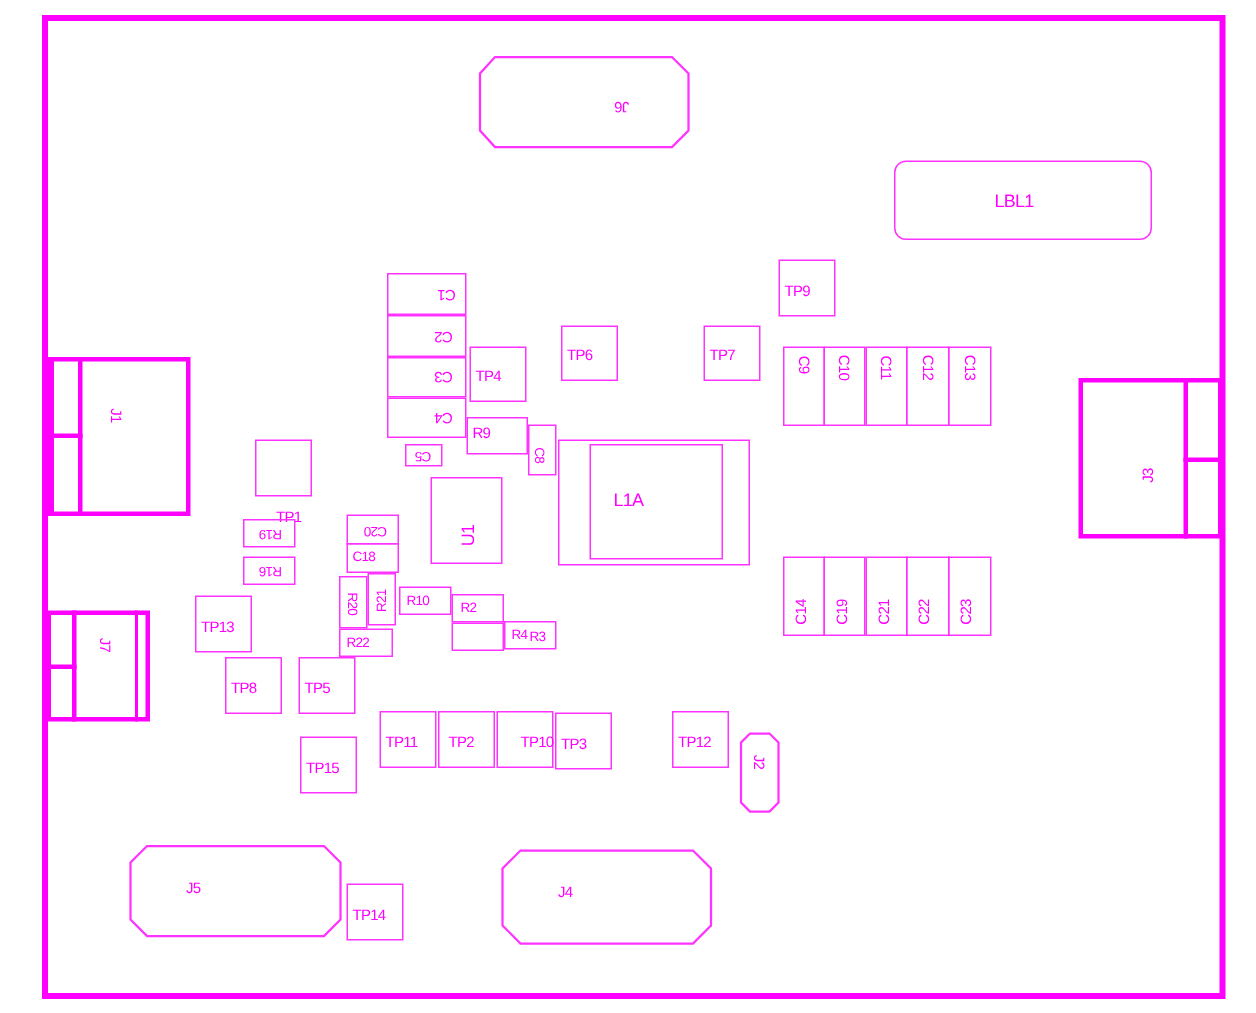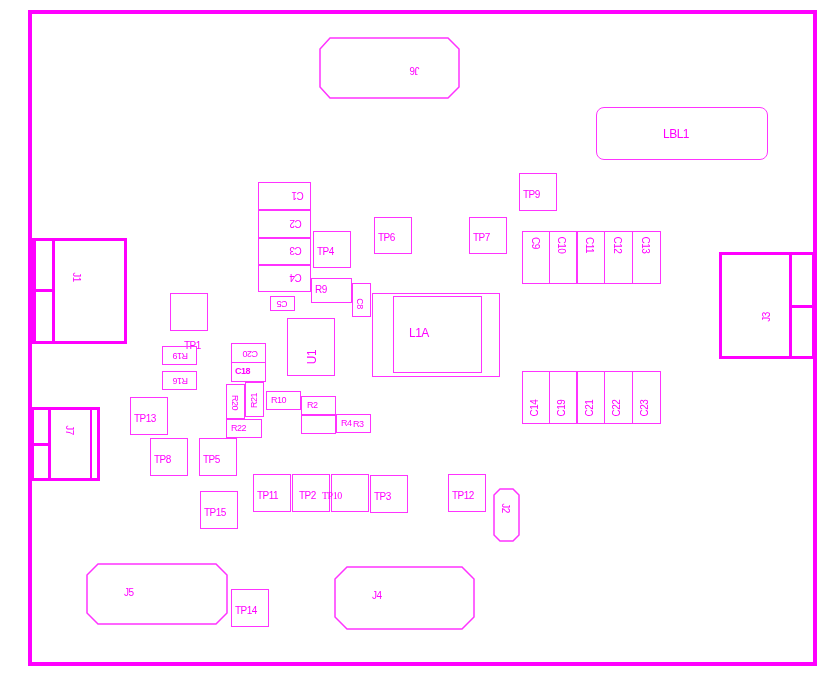--- a/index.html
+++ b/index.html
@@ -121,21 +121,21 @@
   <span class="lbl" style="left:184px;top:310px;margin-top:31px;">TP1</span>
 
   <div class="c" style="left:162px;top:346px;width:35px;height:19px;"></div>
   <span class="lbl rot180" style="left:173px;top:351px;font-size:9px;">R19</span>
   <div class="c" style="left:162px;top:371px;width:35px;height:19px;"></div>
   <span class="lbl rot180" style="left:173px;top:376px;font-size:9px;">R16</span>
 
   <div class="c" style="left:231px;top:343px;width:35px;height:20px;"></div>
   <span class="lbl rot180" style="left:243px;top:349px;font-size:9px;">C20</span>
   <div class="c" style="left:231px;top:362px;width:35px;height:20px;"></div>
-  <span class="lbl" style="left:235px;top:367px;font-size:9px;font-weight:bold;">C18</span>
+  <span class="lbl" style="left:235px;top:367px;font-size:9px;">C18</span>
 
   <div class="c" style="left:226px;top:384px;width:19px;height:35px;"></div>
   <span class="lbl rot90" style="left:227px;top:398px;font-size:9px;">R20</span>
   <div class="c" style="left:245px;top:382px;width:19px;height:35px;"></div>
   <span class="lbl rotm90" style="left:247px;top:396px;font-size:9px;">R21</span>
 
   <div class="c" style="left:226px;top:419px;width:36px;height:19px;"></div>
   <span class="lbl" style="left:231px;top:424px;font-size:9px;text-align:right;">R22</span>
 
   <div class="c" style="left:266px;top:391px;width:35px;height:19px;"></div>
@@ -155,21 +155,21 @@
   <div class="c" style="left:199px;top:438px;width:38px;height:38px;"></div>
   <span class="lbl" style="left:203px;top:455px;text-align:center;">TP5</span>
   <div class="c" style="left:200px;top:491px;width:38px;height:38px;"></div>
   <span class="lbl" style="left:204px;top:508px;">TP15</span>
 
   <div class="c" style="left:253px;top:474px;width:38px;height:38px;"></div>
   <span class="lbl" style="left:257px;top:491px;">TP11</span>
   <div class="c" style="left:292px;top:474px;width:38px;height:38px;"></div>
   <span class="lbl" style="left:299px;top:491px;">TP2</span>
   <div class="c" style="left:331px;top:474px;width:38px;height:38px;"></div>
-  <span class="lbl" style="left:322px;top:491px;font-family:Liberation Serif, serif;">TP10</span>
+  <span class="lbl" style="left:347px;top:491px;">TP10</span>
   <div class="c" style="left:370px;top:475px;width:38px;height:38px;"></div>
   <span class="lbl" style="left:374px;top:492px;">TP3</span>
 
   <div class="c" style="left:448px;top:474px;width:38px;height:38px;"></div>
   <span class="lbl" style="left:452px;top:491px;">TP12</span>
 
   <div class="c" style="left:231px;top:589px;width:38px;height:38px;"></div>
   <span class="lbl" style="left:235px;top:606px;">TP14</span>
 
 </div>

